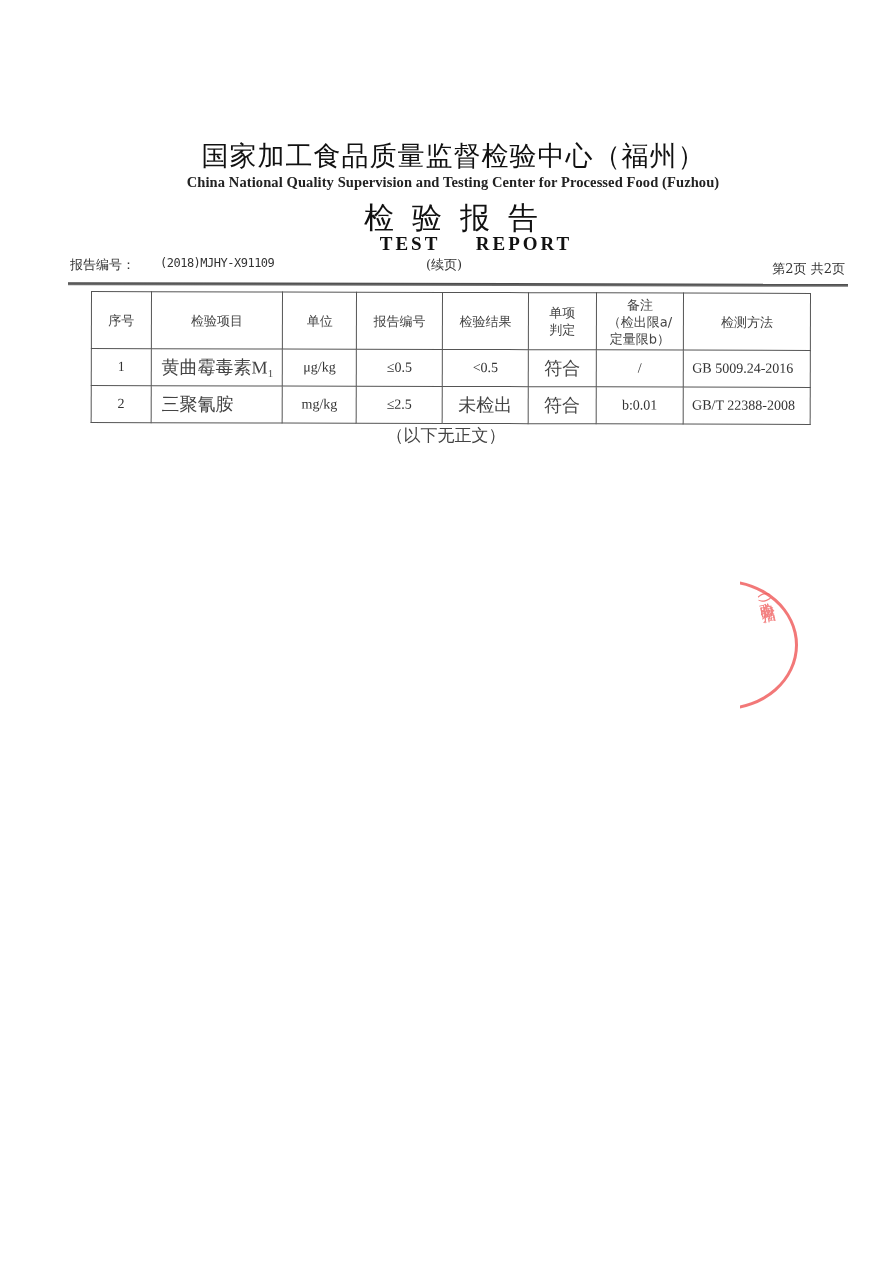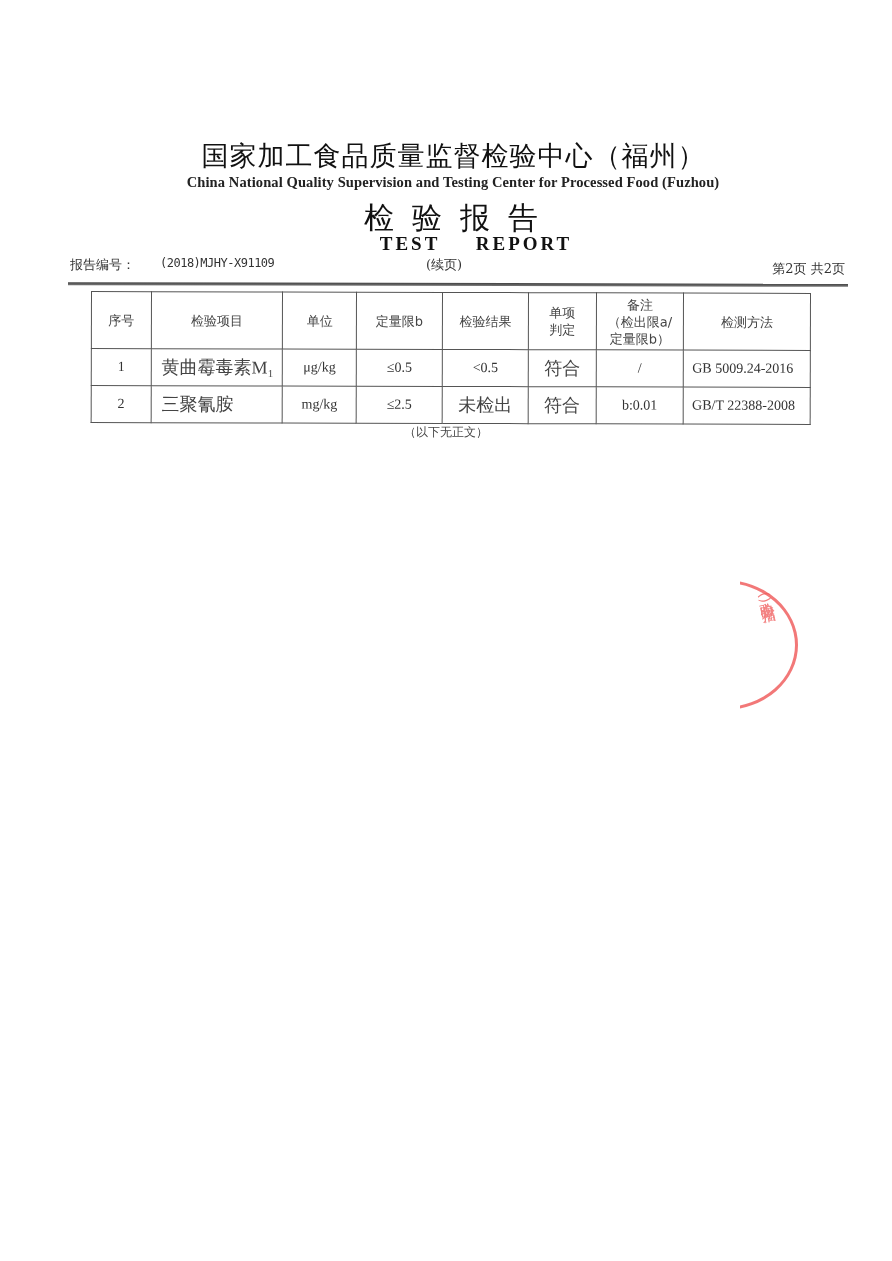--- a/index.html
+++ b/index.html
@@ -175,21 +175,21 @@
   .col-judge { width: 65px; }
   .col-note { width: 86px; }
   .col-method { width: 128px; }
   .end-note {
     position: absolute;
     top: 424px;
     left: 0;
     width: 892px;
     text-align: center;
     font-family: "DejaVu Sans", "Liberation Sans", sans-serif;
-    font-size: 12px;
+    font-size: 17px;
     color: #444;
   }
   .seal {
     position: absolute;
     left: 740px;
     top: 580px;
     width: 60px;
     height: 130px;
     overflow: hidden;
   }
@@ -237,21 +237,21 @@
   </div>
 
   <div class="header-rule"></div>
 
   <table class="results">
     <thead>
       <tr>
         <th class="col-seq">序号</th>
         <th class="col-item">检验项目</th>
         <th class="col-unit">单位</th>
-        <th class="col-req">定量限b</th>
+        <th class="col-req">报告编号</th>
         <th class="col-result">检验结果</th>
         <th class="col-judge">
           <div>单项</div>
           <div>判定</div>
         </th>
         <th class="col-note">
           <div>备注</div>
           <div>（检出限a/</div>
           <div>定量限b）</div>
         </th>

